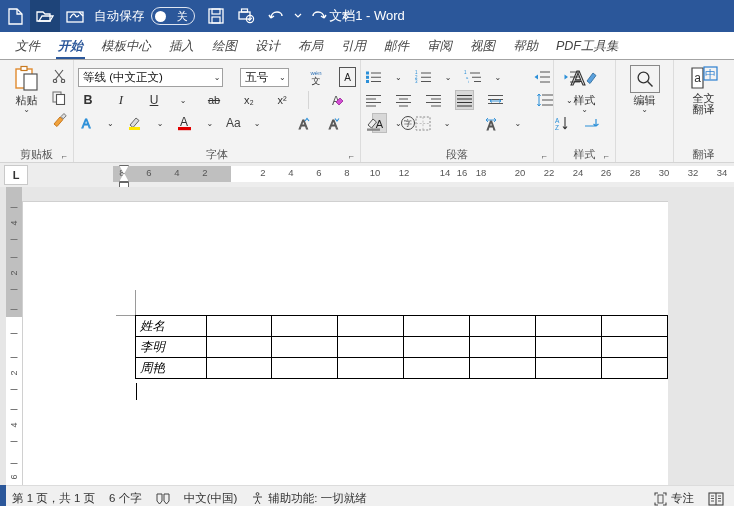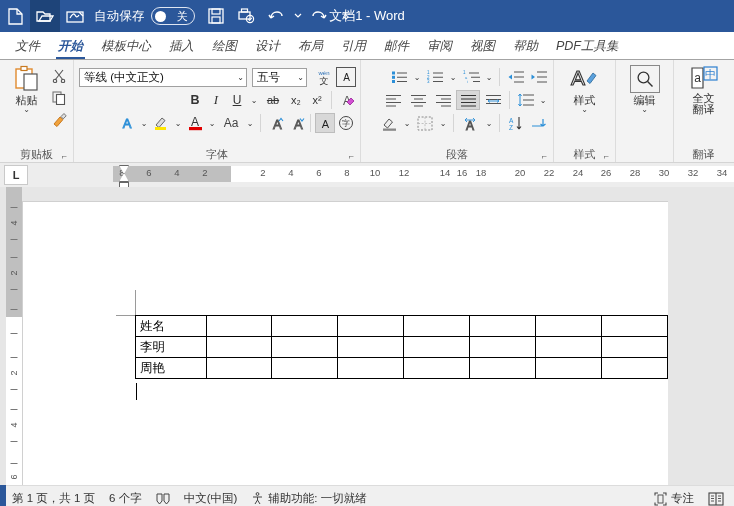--- a/index.html
+++ b/index.html
@@ -76,21 +76,21 @@
     width: 46px; padding-top: 2px;
   }
   .bigbtn .lbl { font-size: 11px; color: #333; margin-top: 1px; line-height: 12px; text-align:center; }
   .caret { font-size: 8px; color: #444; line-height: 7px; }
   .smallcol { display: flex; flex-direction: column; align-items: center; gap: 2px; padding-top: 3px; }
   .icobtn {
     width: 20px; height: 20px; display: flex; align-items: center; justify-content: center;
     font-size: 12px; color: #333;
   }
   .icobtn.active { background: #d8d8d8; border: 1px solid #bdbdbd; }
-  .row { display: flex; align-items: center; gap: 1px; justify-content: flex-end; }
+  .row { display: flex; align-items: center; gap: 13px; }
   .sep { width: 1px; height: 18px; background: #d5d5d5; margin: 0 3px; }
 
   .combo {
     height: 19px; border: 1px solid #a0a0a0; background: #fff; display: flex;
     align-items: center; padding: 0 2px 0 4px; font-size: 11.5px; color: #111;
   }
   .combo .cval { flex: 1; white-space: nowrap; overflow: hidden; }
   .combo .cdrop { font-size: 8px; color: #333; padding-left: 3px; }
 
   .fontgrp-rows { display: flex; flex-direction: column; gap: 3px; padding-top: 4px; }
@@ -133,21 +133,21 @@
   }
   .vruler .vmargin { position: absolute; left: 0; right: 0; background: #bfbfbf; }
   .vruler .vnum {
     position: absolute; left: 50%; font-size: 9px; color: #555;
     transform: translate(-50%, -50%) rotate(-90deg); white-space: nowrap;
   }
   .vruler .vtick {
     position: absolute; left: 50%; transform: translateX(-50%);
     width: 7px; height: 1px; background: #777;
   }
-  .canvas { flex: 1; position: relative; background: #e6e6e6; }
+  .canvas { flex: 1; position: relative; background: #e6e6e6; font-style: italic; }
   .page {
     position: absolute; left: 0px; top: 14px; width: 646px; height: 300px;
     background: #ffffff; border: 1px solid #d0d0d0; border-right: none;
   }
   .watermark {
     position: absolute; right: 6px; top: -13px; font-size: 11px; color: #c8c8c8;
     white-space: nowrap;
   }
   .doc-table {
     position: absolute; left: 112px; top: 113px; border-collapse: collapse;

